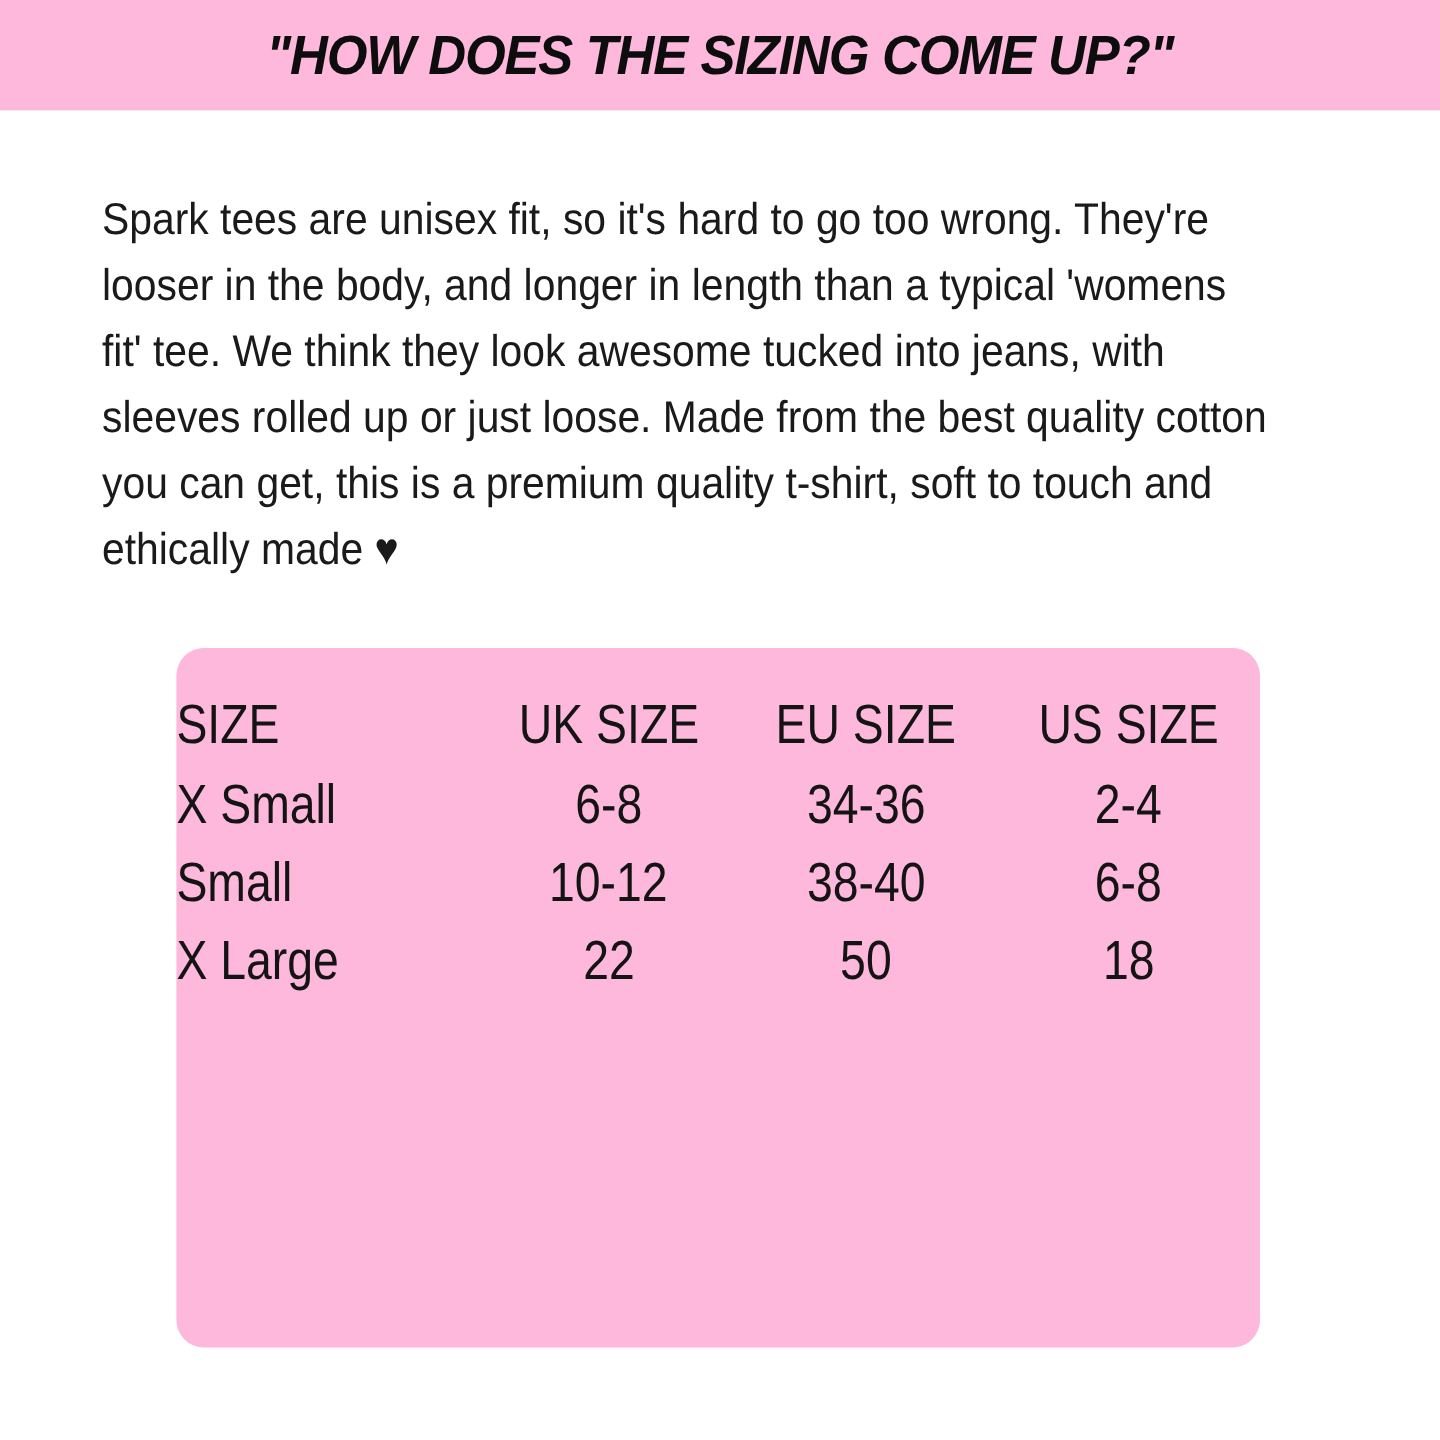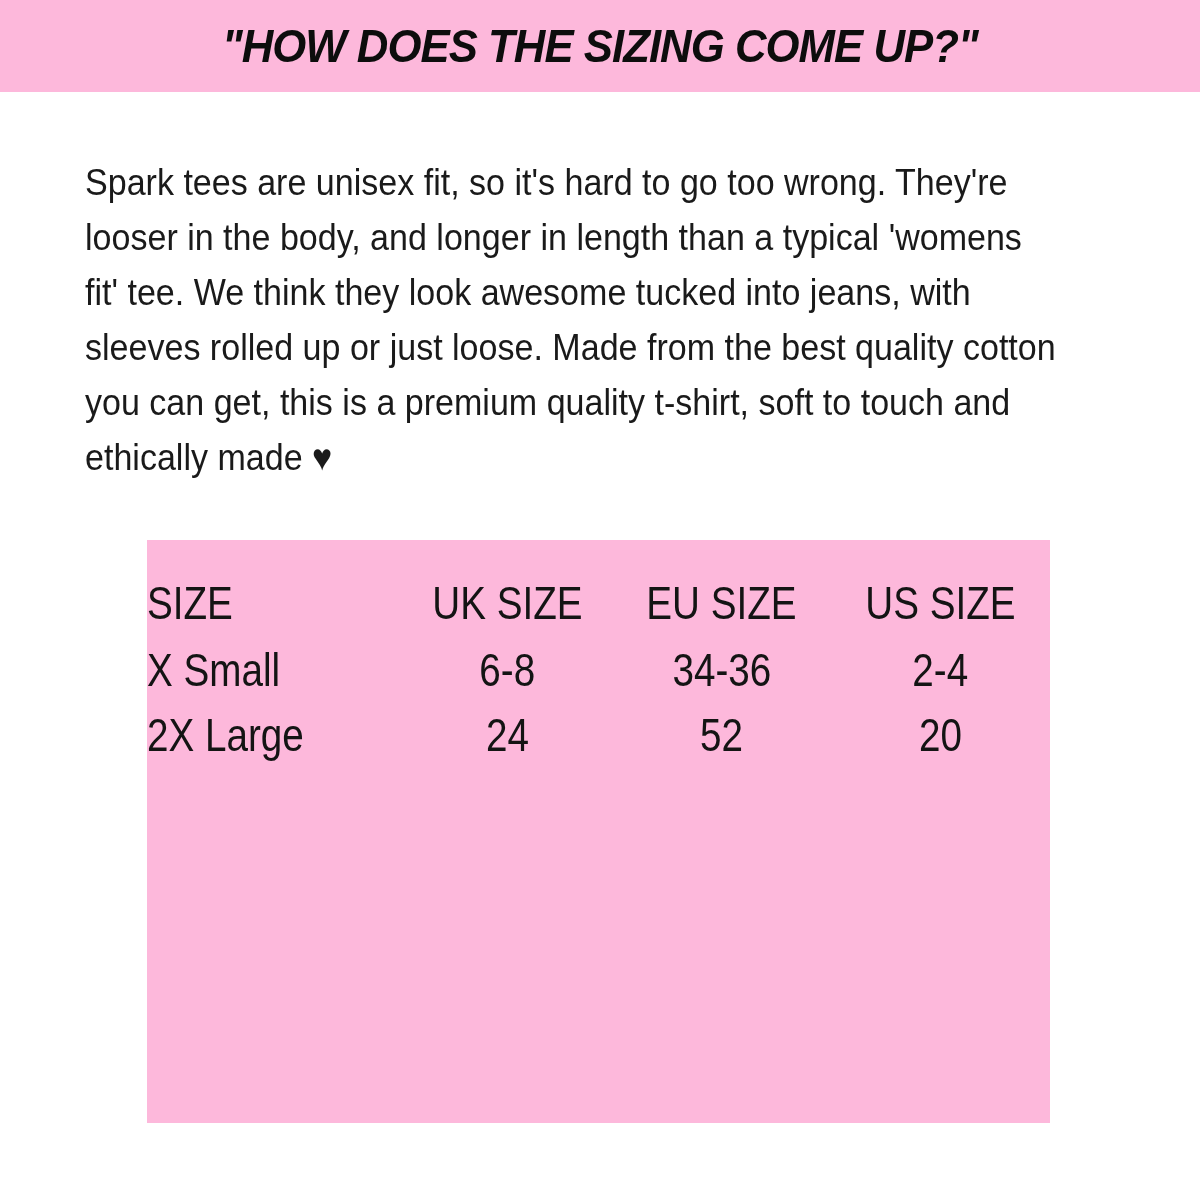--- a/index.html
+++ b/index.html
@@ -55,20 +55,21 @@
 
   
   .size-panel {
     position: absolute;
     left: 147px;
     top: 540px;
     width: 903px;
     height: 583px;
     background: #fdb8db;
     padding-top: 29px;
+    border-radius: 23px;
   }
   .size-table {
     width: 100%;
     border-collapse: collapse;
     table-layout: fixed;
   }
   .size-table th, .size-table td {
     padding: 0;
     font-weight: normal;
     vertical-align: middle;
@@ -120,20 +121,26 @@
       </tr>
     </thead>
     <tbody>
       <tr>
         <td class="c1"><span class="t">X Small</span></td>
         <td class="cc"><span class="t">6-8</span></td>
         <td class="cc"><span class="t">34-36</span></td>
         <td class="cc"><span class="t">2-4</span></td>
       </tr>
       <tr>
-        <td class="c1"><span class="t">2X Large</span></td>
-        <td class="cc"><span class="t">24</span></td>
-        <td class="cc"><span class="t">52</span></td>
-        <td class="cc"><span class="t">20</span></td>
+        <td class="c1"><span class="t">Small</span></td>
+        <td class="cc"><span class="t">10-12</span></td>
+        <td class="cc"><span class="t">38-40</span></td>
+        <td class="cc"><span class="t">6-8</span></td>
+      </tr>
+      <tr>
+        <td class="c1"><span class="t">X Large</span></td>
+        <td class="cc"><span class="t">22</span></td>
+        <td class="cc"><span class="t">50</span></td>
+        <td class="cc"><span class="t">18</span></td>
       </tr>
     </tbody>
   </table>
 </section>
 
 </body></html>

